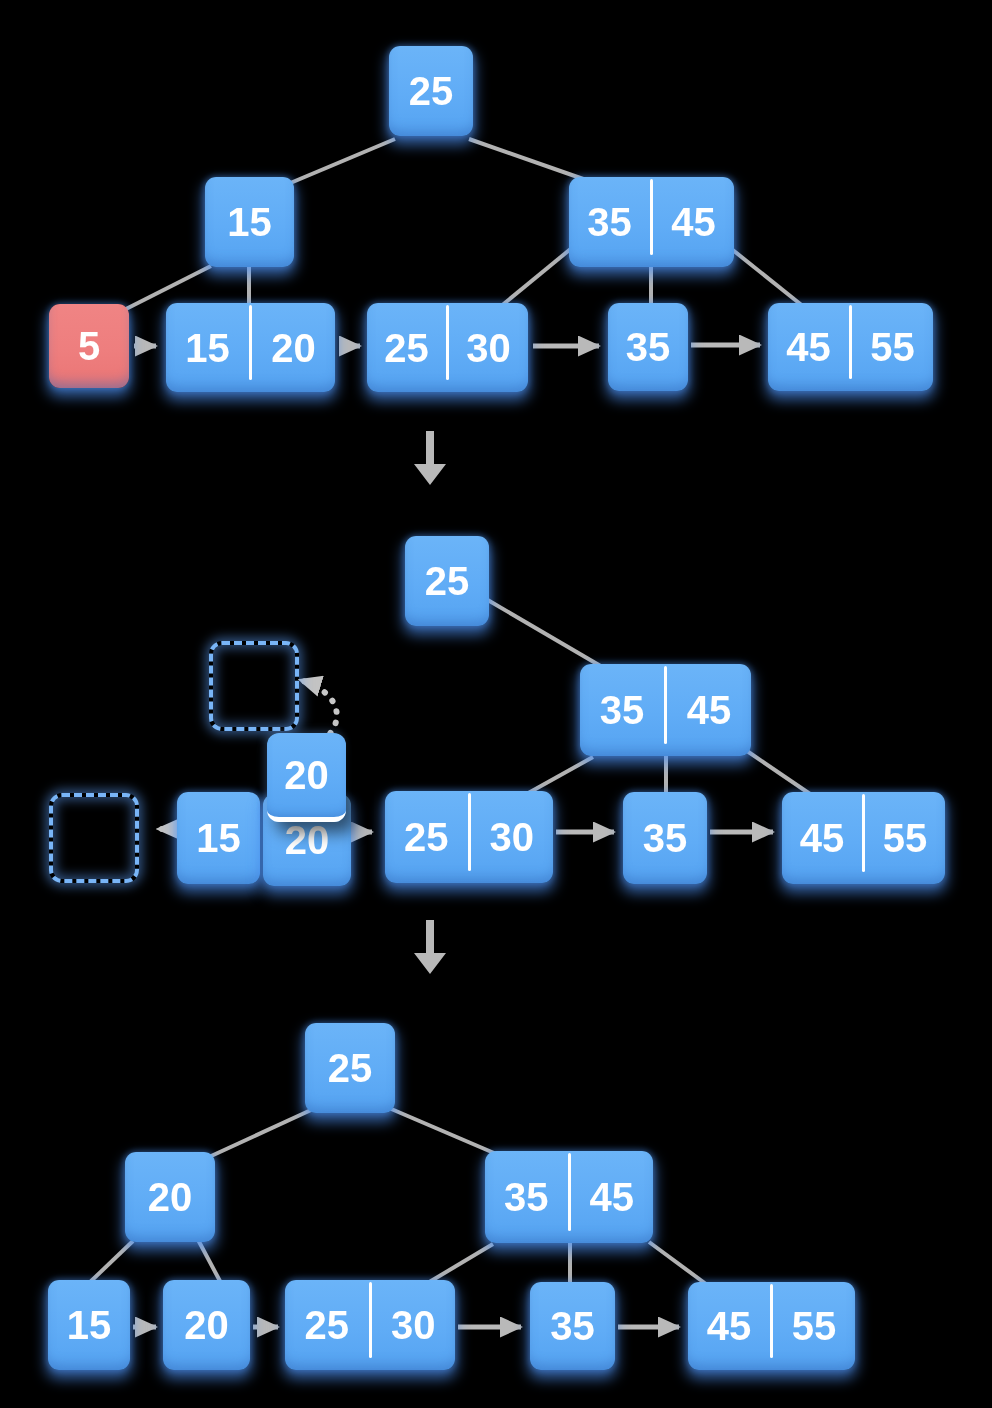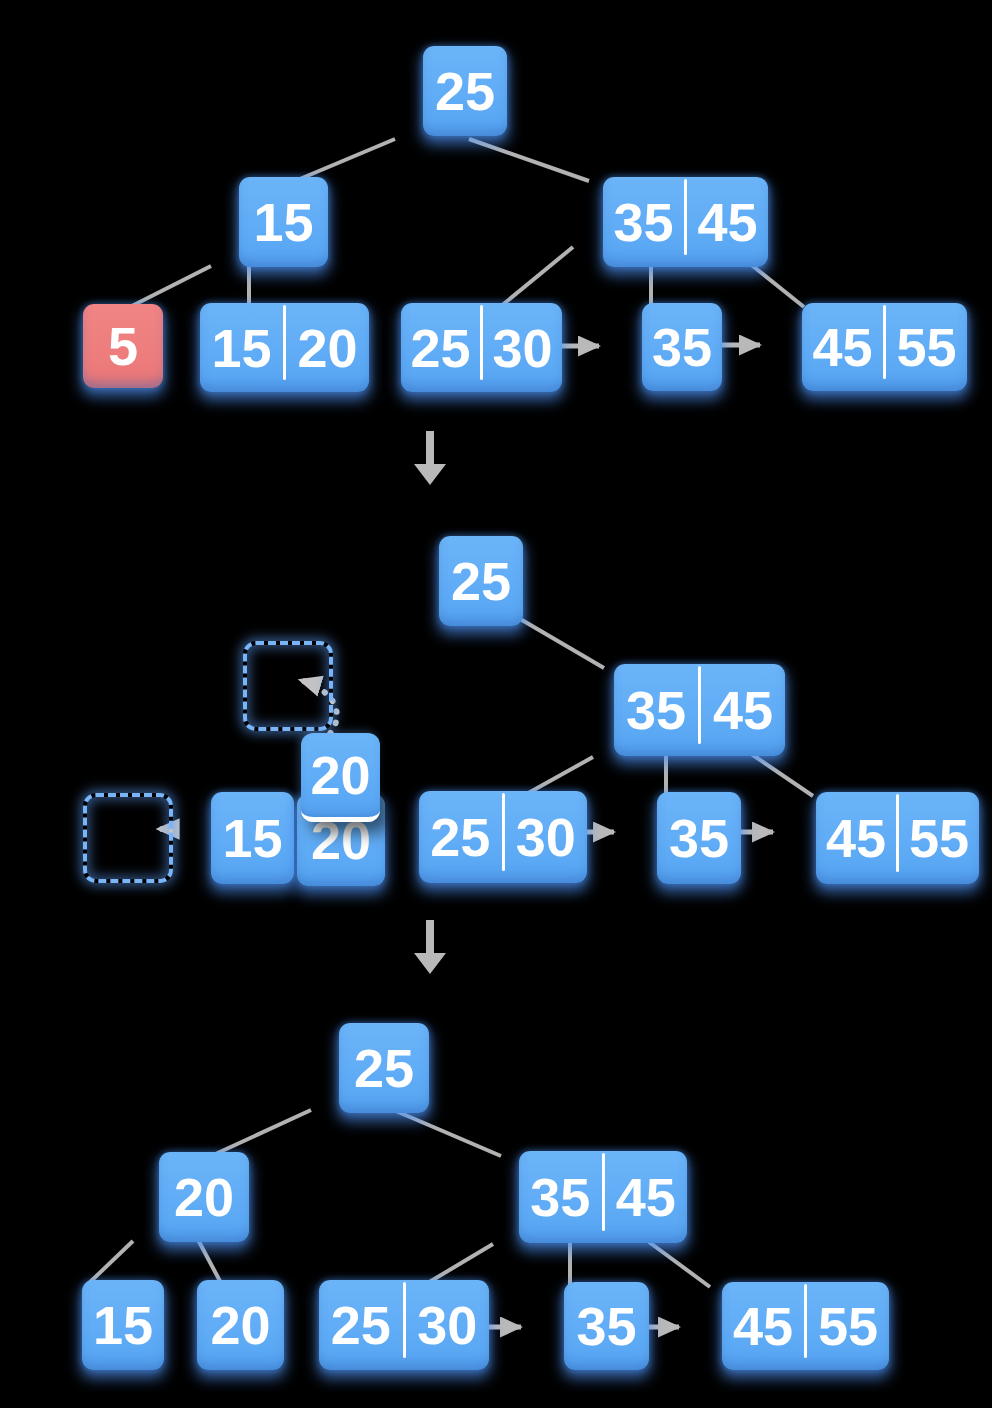--- a/index.html
+++ b/index.html
@@ -1,23 +1,23 @@
 <!DOCTYPE html>
 <html><head>
 <meta charset="utf-8">
 <style>
   html,body{margin:0;padding:0;background:#000;}
   #canvas{position:relative;width:992px;height:1408px;background:#000;overflow:hidden;
           font-family:"Liberation Sans",sans-serif;}
   #connectors{position:absolute;left:0;top:0;z-index:1;}
   .node{position:absolute;display:flex;align-items:center;justify-content:center;
         background:linear-gradient(180deg,#6bb4f8 0%,#60acf6 55%,#55a3f1 100%);
-        border-radius:11px;color:#fff;font-weight:700;font-size:54px;z-index:2;
+        border-radius:11px;color:#fff;font-weight:700;font-size:40px;z-index:2;
         box-shadow:0 7px 14px 2px rgba(80,150,250,.62),0 0 6px 1px rgba(80,150,250,.38),
-                   inset 0 -9px 12px -4px rgba(47,100,180,.45);margin-left:34px;}
+                   inset 0 -9px 12px -4px rgba(47,100,180,.45);}
   .node .key{flex:1;text-align:center;line-height:1;}
   .node .divider{width:3px;align-self:stretch;background:#fff;margin:2px 0 12px;border-radius:2px;}
   .node.red{background:linear-gradient(180deg,#f08484 0%,#ee7e7e 55%,#ea7575 100%);}
   .node.ghost{background:transparent;border:4px dashed #79b5f7;border-radius:13px;
         box-shadow:0 0 12px 3px rgba(95,160,250,.55),inset 0 0 12px 3px rgba(95,160,250,.5);}
   .node.raised{z-index:3;border-bottom:5px solid #fff;border-radius:12px;
         box-shadow:9px 11px 16px rgba(0,0,0,.55),-2px -2px 8px rgba(120,180,255,.3),
                    inset 0 -6px 10px -4px rgba(47,100,180,.4);}
 </style>
 </head>

